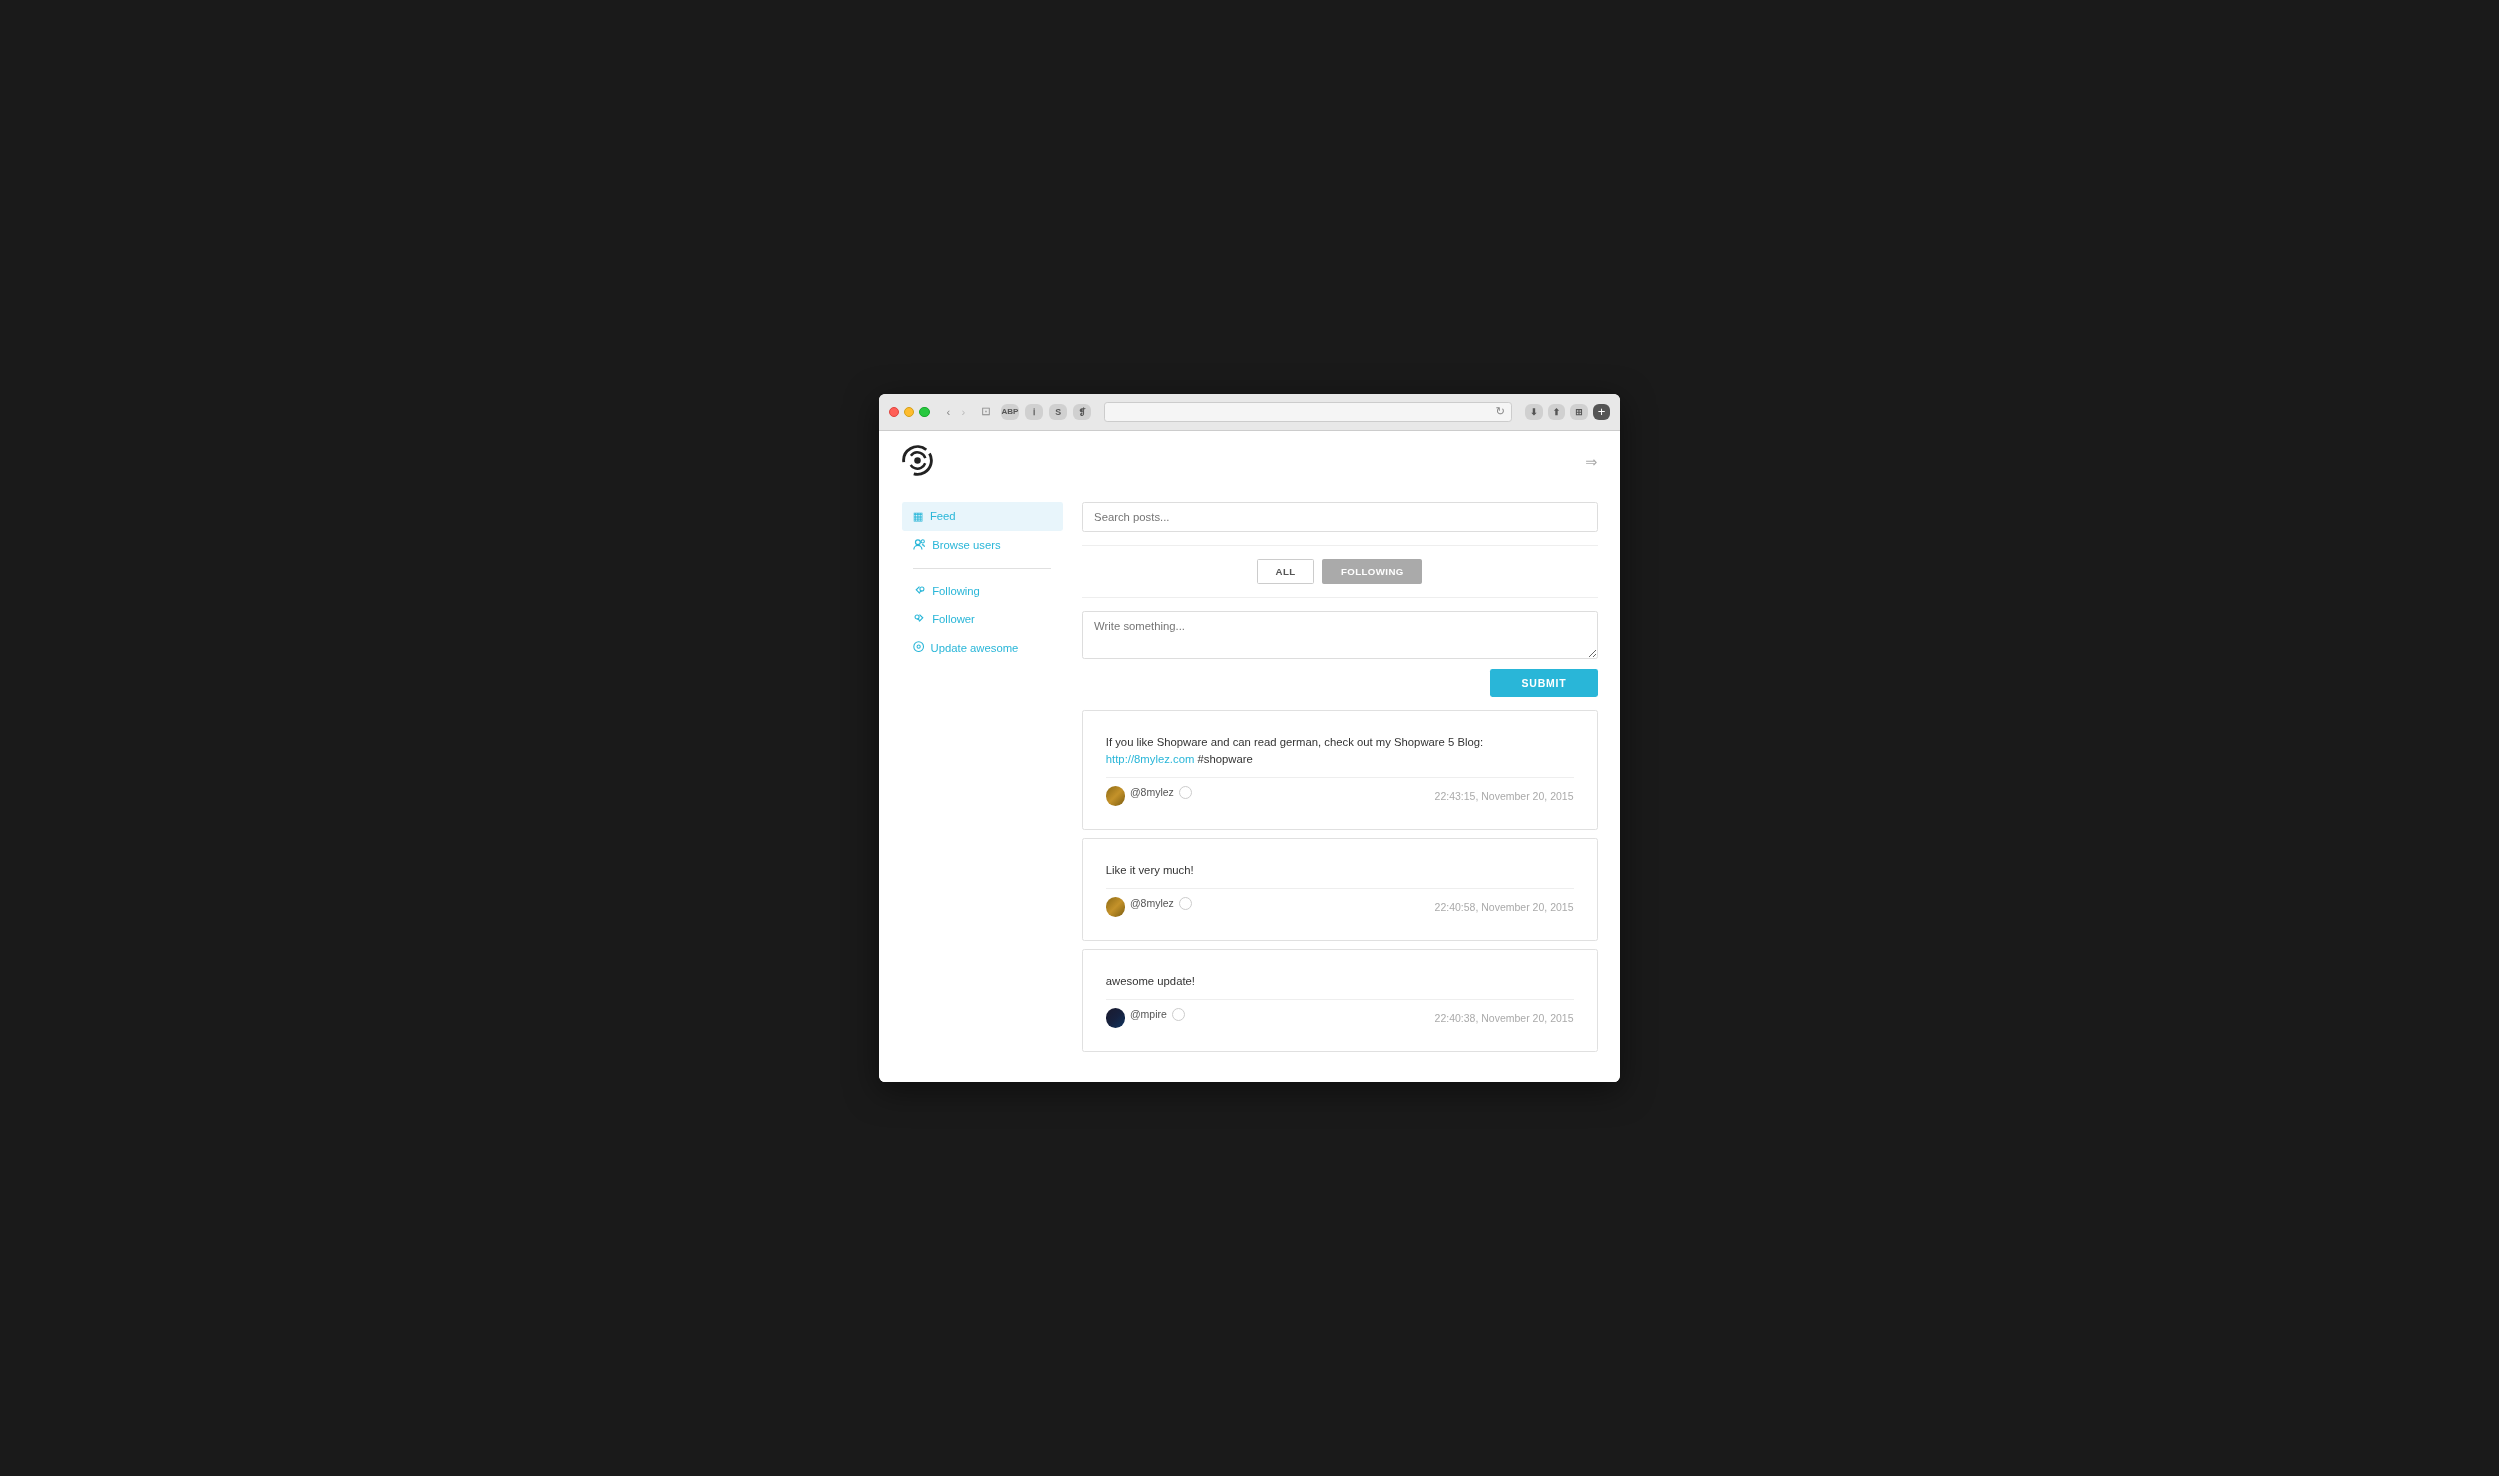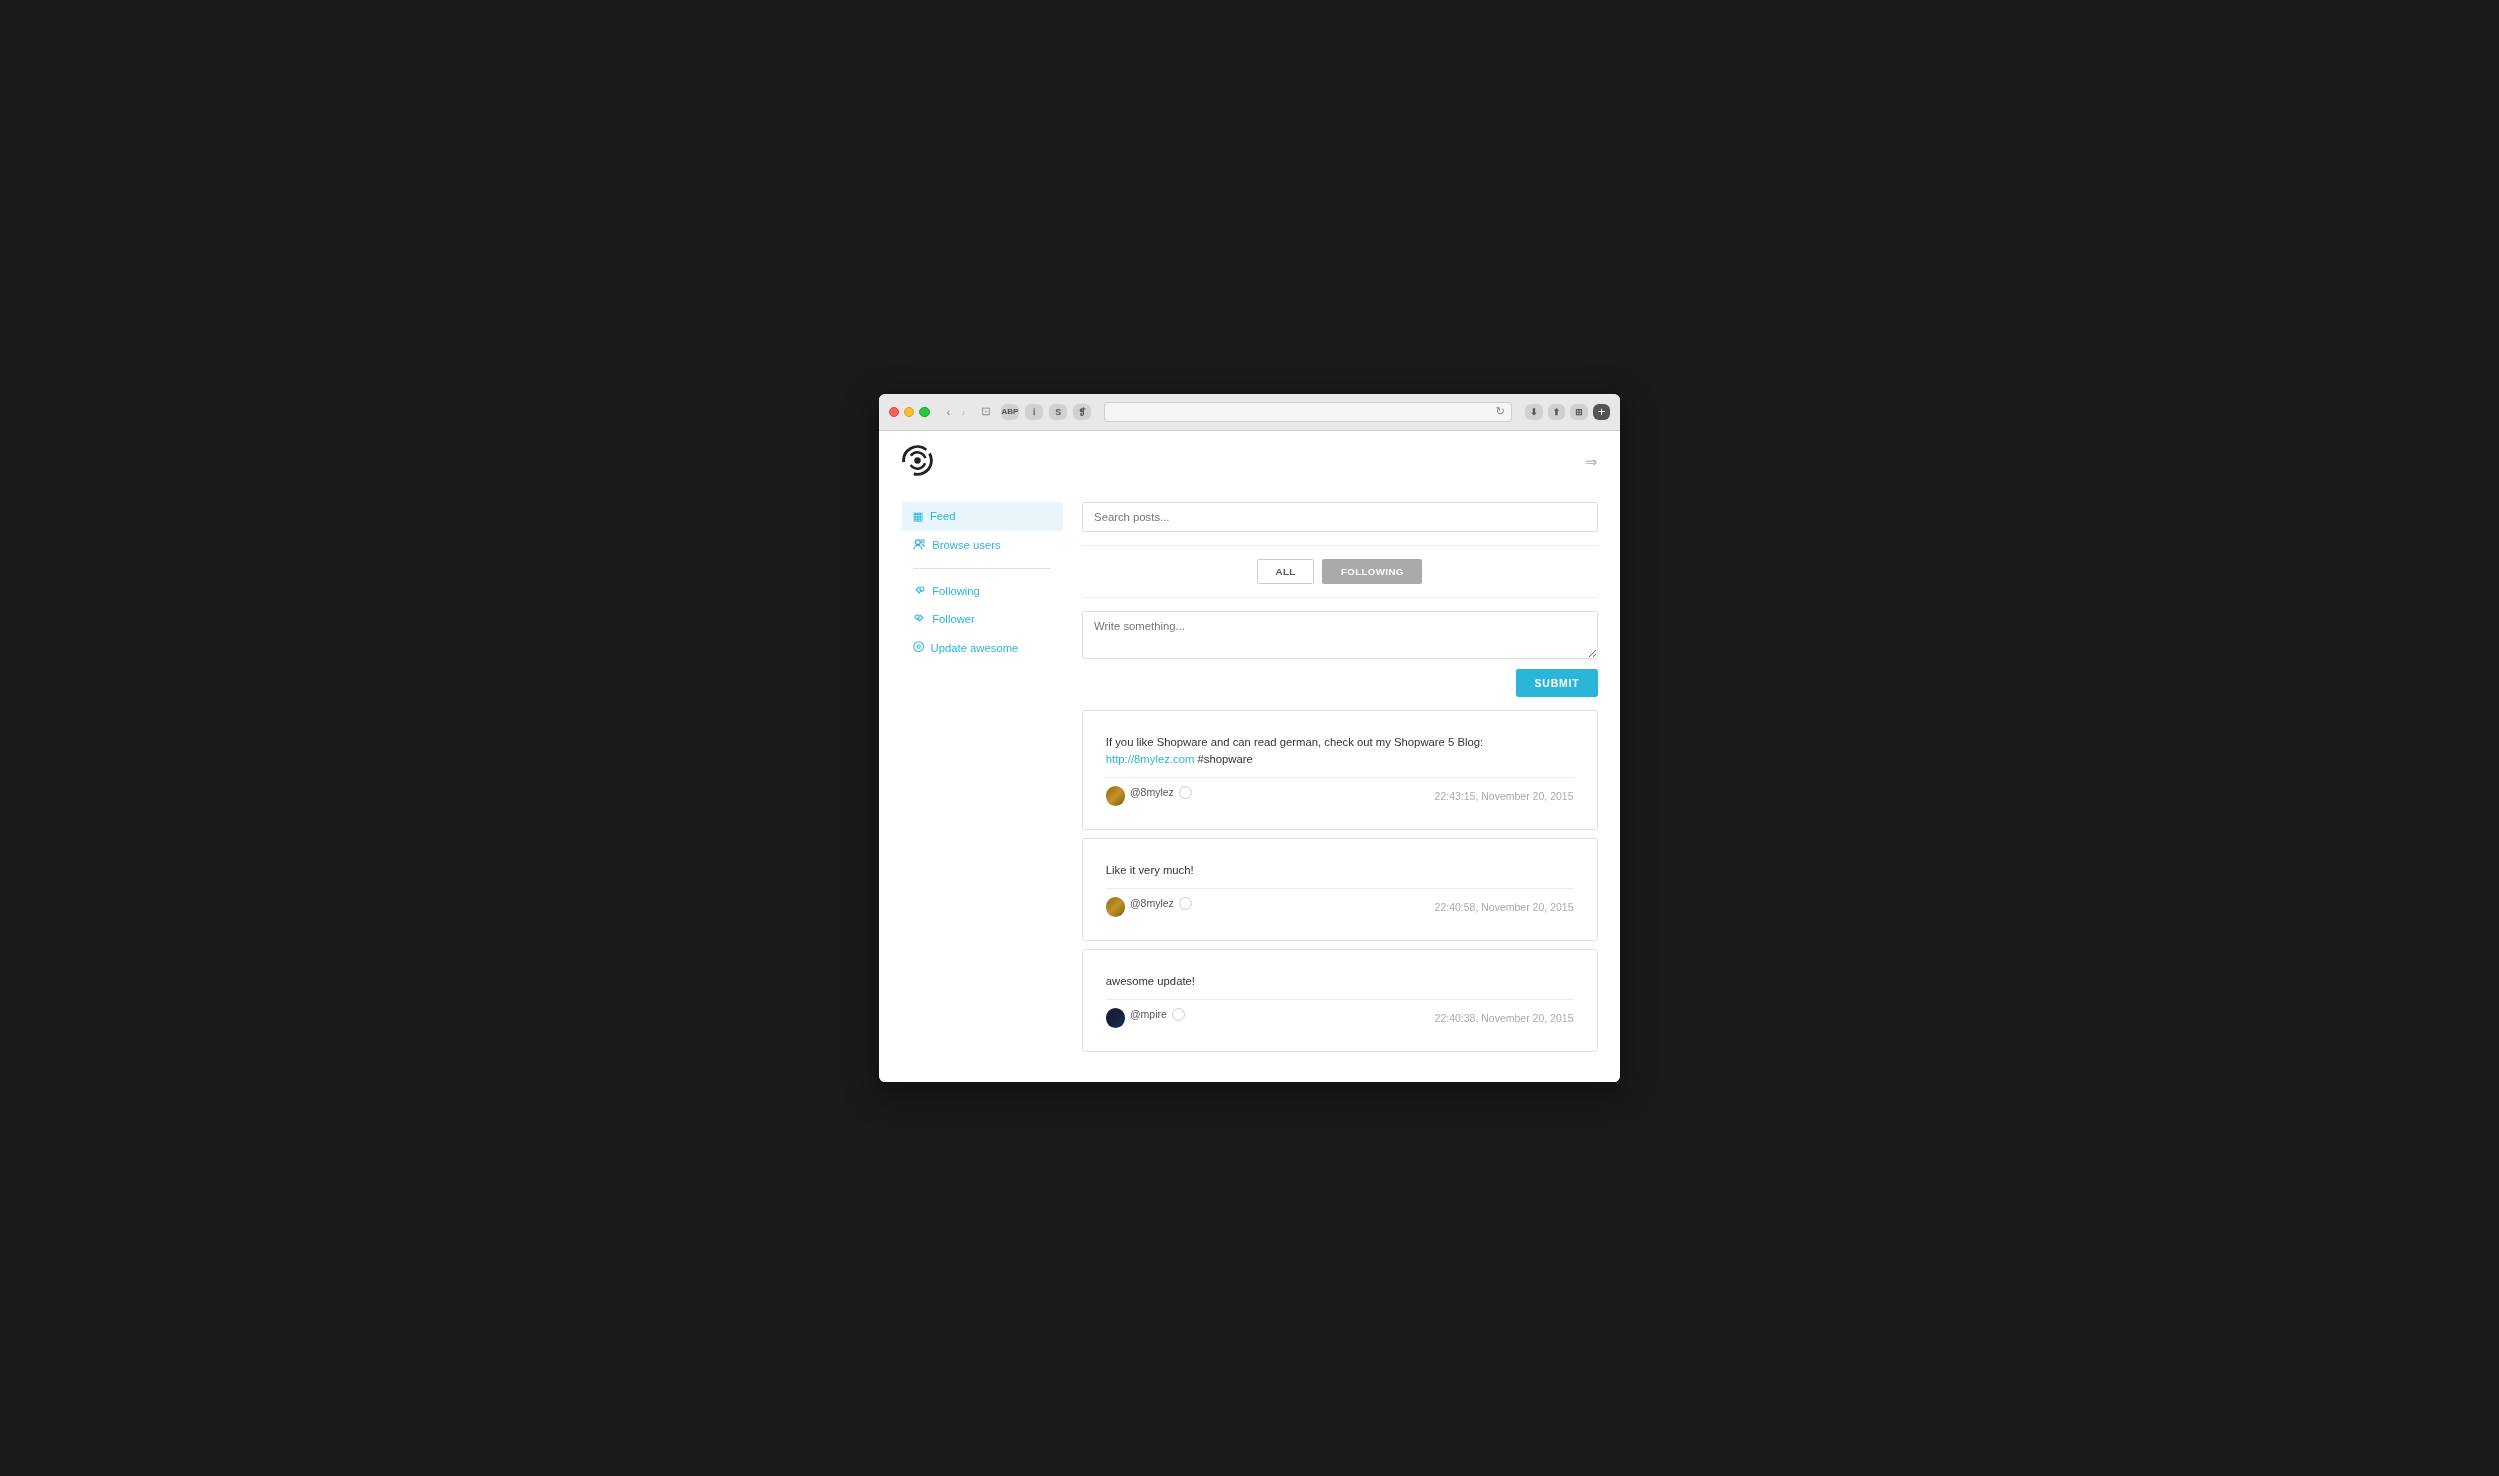--- a/index.html
+++ b/index.html
@@ -248,21 +248,21 @@
 
     .submit-row {
       display: flex;
       justify-content: flex-end;
       margin-bottom: 13px;
     }
     .submit-btn {
       background: #29b6d8;
       color: #fff;
       border: none;
-      padding: 8px 18px;
+      padding: 8px 31px;
       font-size: 10.5px;
       font-weight: 700;
       letter-spacing: 0.8px;
       cursor: pointer;
       border-radius: 2.4px;
     }
 
     
     .post-card {
       border: 0.8px solid #e0e0e0;

